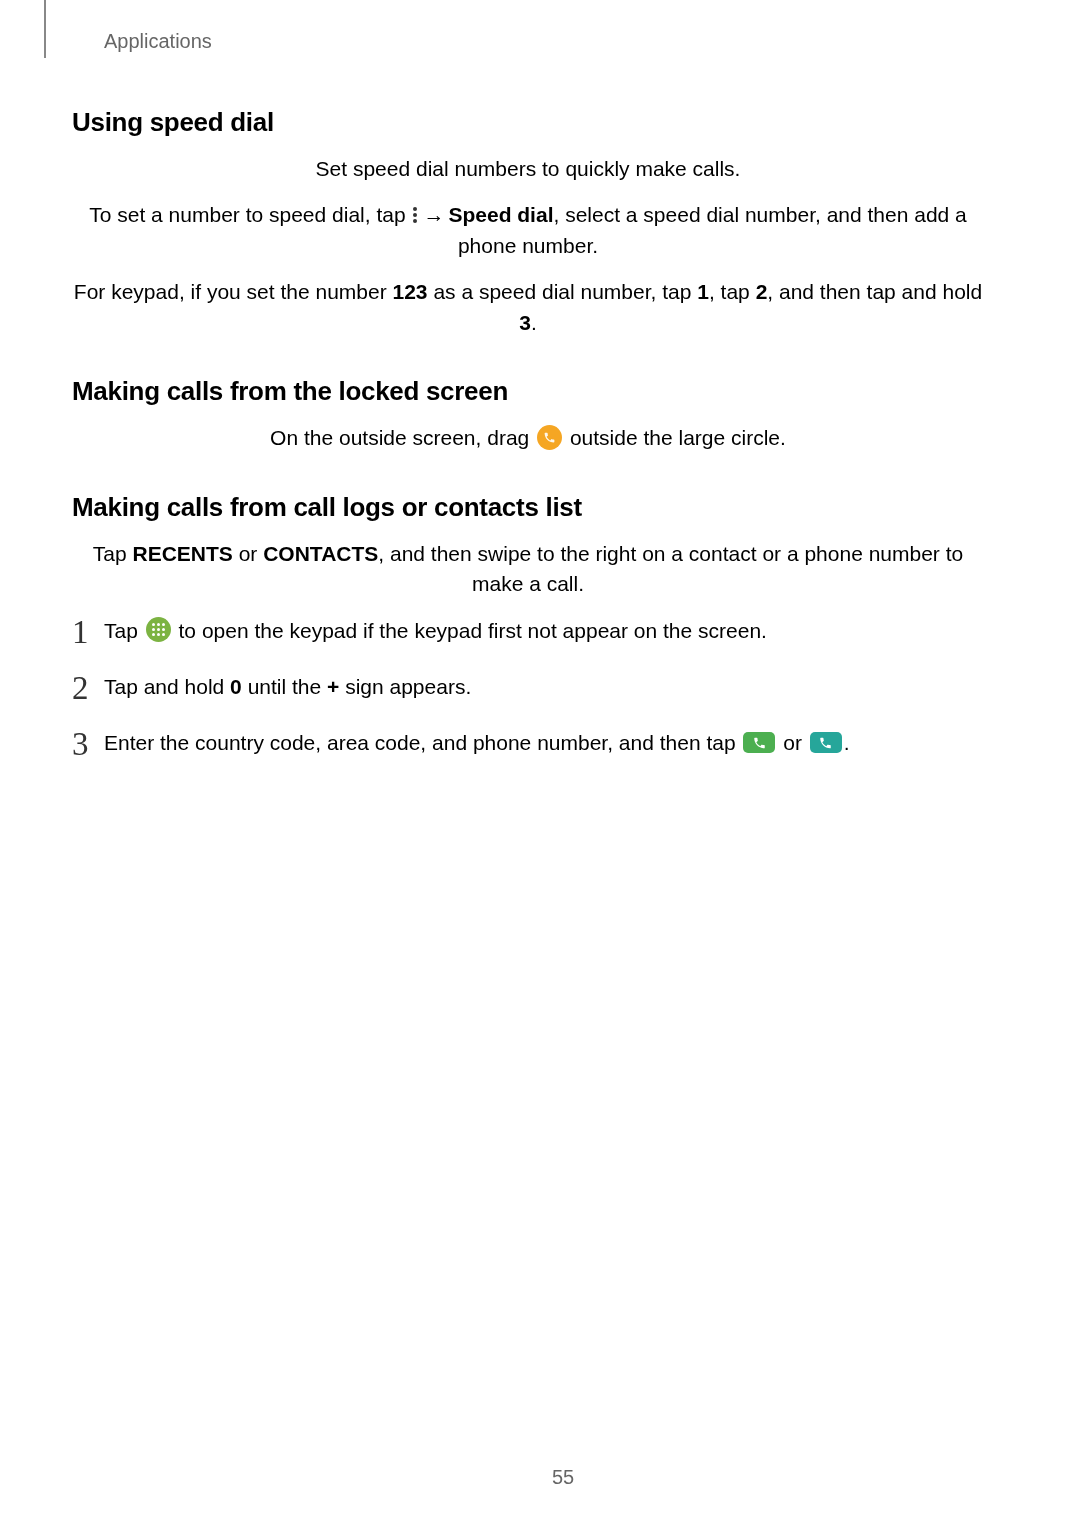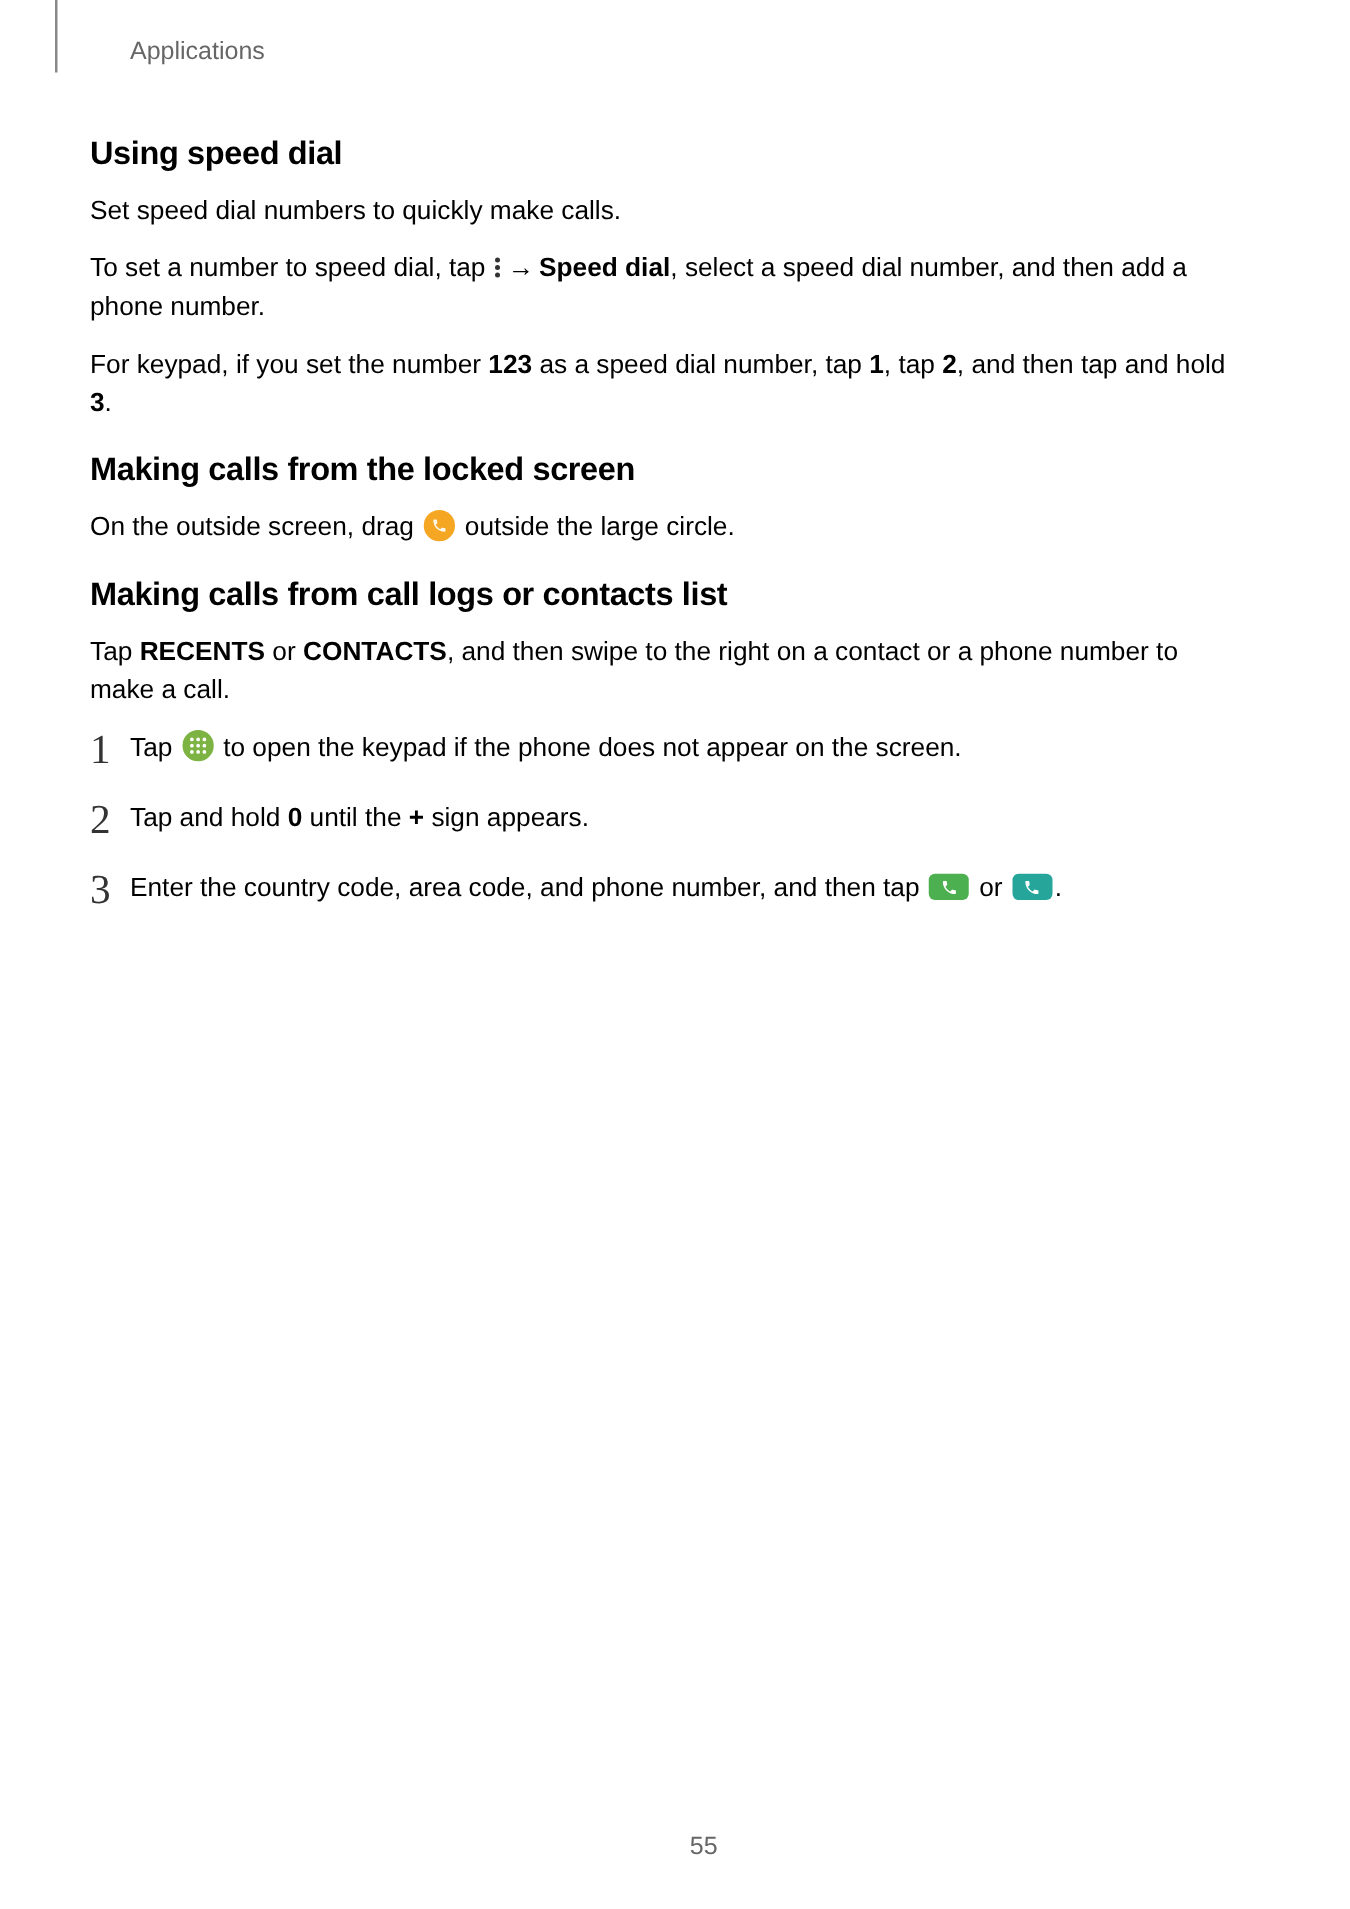--- a/index.html
+++ b/index.html
@@ -30,31 +30,32 @@
       font-size: 20px;
       color: #666;
       margin-left: 32px;
       margin-bottom: 54px;
       font-weight: 400;
     }
     h3 {
       font-size: 26px;
       font-weight: 700;
       margin-bottom: 16px;
-      margin-top: 22px;
+      margin-top: 38px;
       letter-spacing: -0.3px;
     }
     h3:first-of-type {
       margin-top: 0;
     }
     p {
       font-size: 21px;
       line-height: 1.45;
       margin-bottom: 16px;
       font-weight: 400;
+      text-align: center;
     }
     .b {
       font-weight: 700;
       margin-top: 47px;
     }
     .inline-icon {
       display: inline-block;
       vertical-align: middle;
       position: relative;
       top: -1px;
@@ -209,21 +210,21 @@
             <span></span>
             <span></span>
             <span></span>
             <span></span>
             <span></span>
             <span></span>
             <span></span>
             <span></span>
             <span></span>
           </span>
-        </span><span> to open the keypad if the phone does not appear on the screen.</span>
+        </span><span> to open the keypad if the keypad first not appear on the screen.</span>
     </li>
     <li>
       <span class="num">2</span>
       <span>Tap and hold </span><span class="b">0</span><span> until the </span><span class="b">+</span><span> sign appears.</span>
     </li>
     <li>
       <span class="num">3</span>
       <span>Enter the country code, area code, and phone number, and then tap </span><span class="icon-call-pill pill-green">
           <svg class="sim-svg" viewBox="0 0 24 24">
             <path d="M6.6 10.8c1.4 2.8 3.8 5.1 6.6 6.6l2.2-2.2c.3-.3.7-.4 1-.2 1.1.4 2.3.6 3.6.6.6 0 1 .4 1 1V20c0 .6-.4 1-1 1C10.6 21 3 13.4 3 4c0-.6.4-1 1-1h3.5c.6 0 1 .4 1 1 0 1.2.2 2.4.6 3.6.1.3 0 .7-.2 1l-2.3 2.2z"></path>

